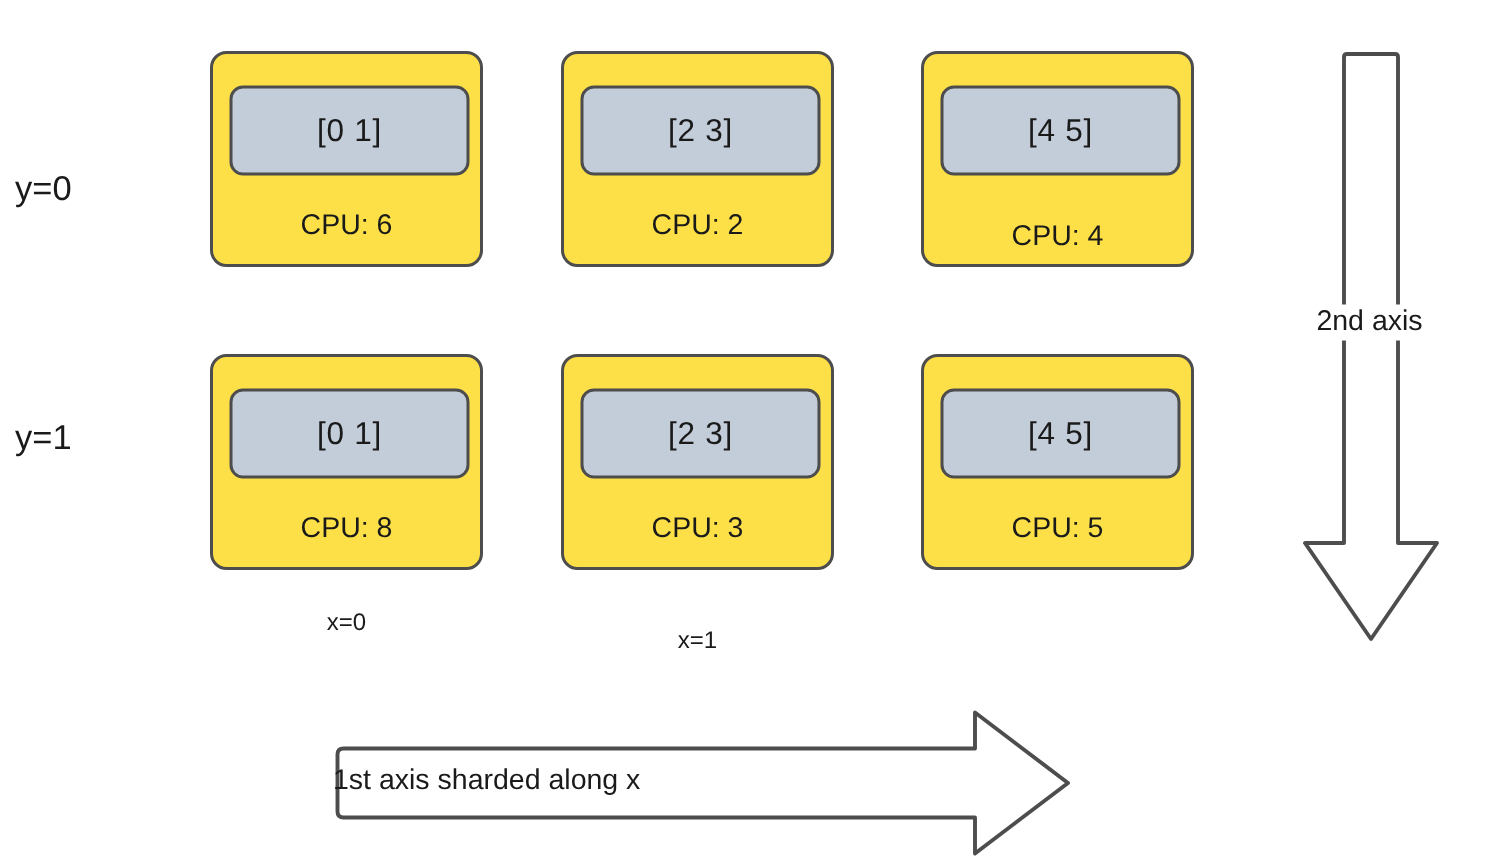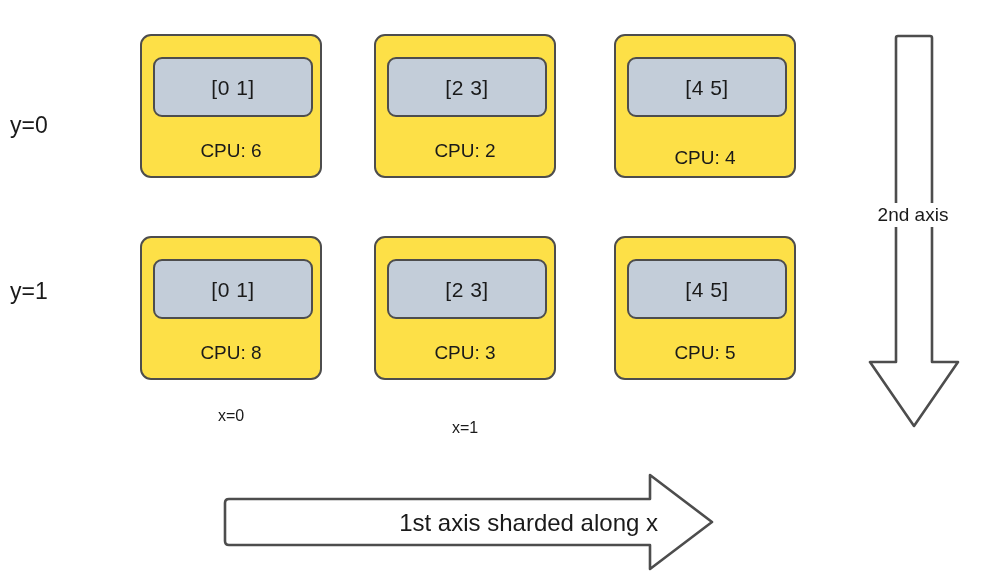--- a/index.html
+++ b/index.html
@@ -76,22 +76,22 @@
     overflow: visible;
   }
   .arrow-shape {
     fill: #ffffff;
     stroke: #4d4d4d;
     stroke-width: 2.6;
     stroke-linejoin: round;
   }
   .arrow-caption-h {
     position: absolute;
-    text-align: right;
-    font-size: 24px;
+    text-align: left;
+    font-size: 19px;
     color: #1a1a1a;
     line-height: 1;
     white-space: nowrap;
   }
   .arrow-caption-v {
     position: absolute;
     text-align: center;
     font-size: 19px;
     color: #1a1a1a;
     line-height: 1.28;

